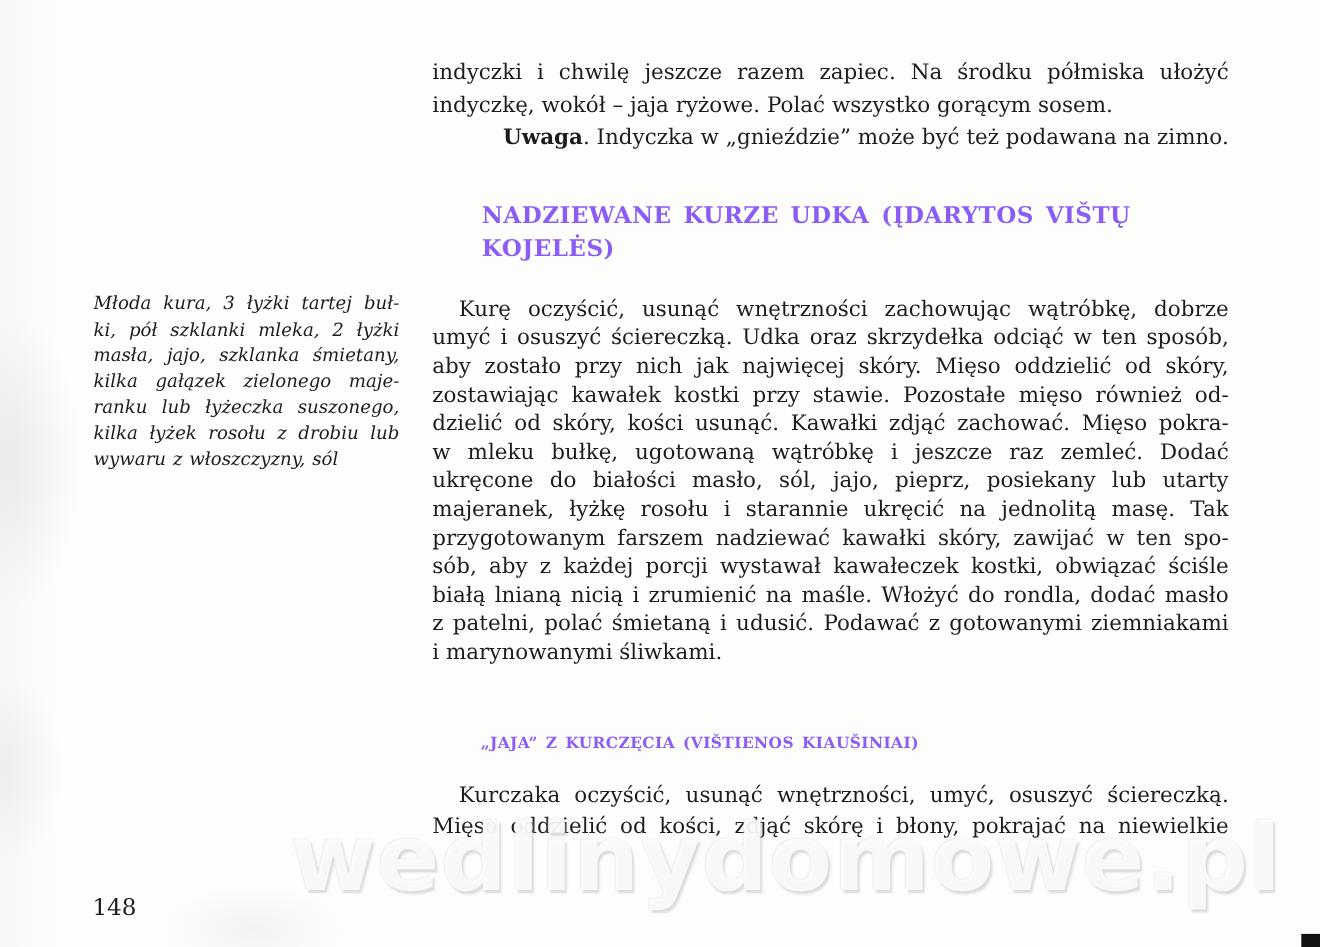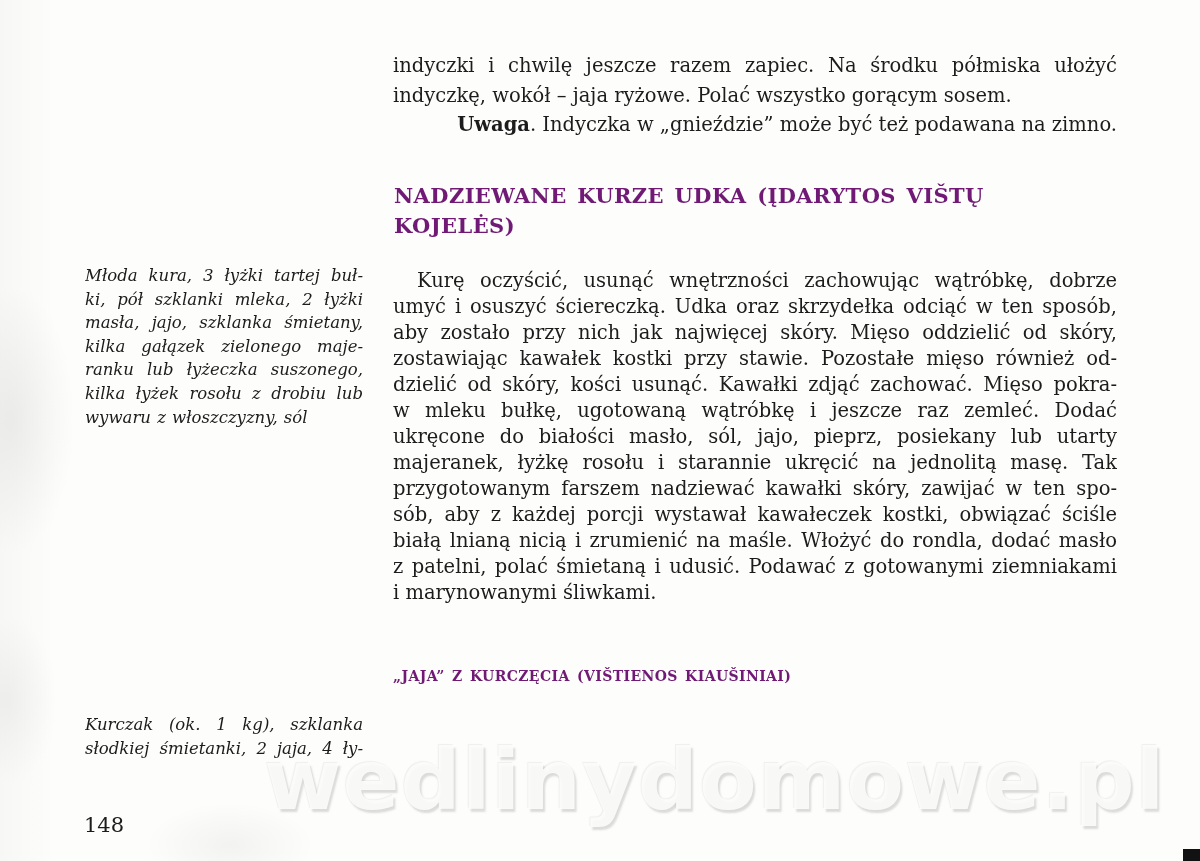--- a/index.html
+++ b/index.html
@@ -24,21 +24,21 @@
   .abs{position:absolute;}
   .line{overflow:hidden;}
   .line.just{text-align:justify;text-align-last:justify;}
   .line.ind{text-indent:24px;}
 
   .intro{left:393px;top:51px;width:724px;font-size:19.5px;}
   .intro .line{height:29.5px;line-height:29.5px;}
   .note-line{left:393px;top:110px;width:724px;font-size:19.5px;height:30px;line-height:30px;text-indent:25px;text-align:right;}
   .note-label{font-weight:bold;}
 
-  .rtitle{color:#701a75;font-weight:bold;letter-spacing:0.4px;}
+  .rtitle{color:#8b5cf6;font-weight:bold;letter-spacing:0.4px;margin-left:44px;}
   .h1{left:394px;top:181px;width:724px;font-size:21px;}
   .h1 .tl1{height:30px;line-height:30px;text-align:left;word-spacing:3px;}
   .h1 .tl2{height:30px;line-height:30px;text-align:left;}
   .h2{left:393px;top:661px;width:724px;font-size:14px;height:30px;line-height:30px;word-spacing:2px;}
 
   .ing{left:85px;width:278px;font-style:italic;font-size:16.5px;word-spacing:1px;}
   .ing .line{height:23.6px;line-height:23.6px;}
   .ing1{top:264px;}
   .ing2{top:713px;}
 
@@ -102,25 +102,25 @@
       <div class="line just">majeranek, łyżkę rosołu i starannie ukręcić na jednolitą masę. Tak</div>
       <div class="line just">przygotowanym farszem nadziewać kawałki skóry, zawijać w ten spo-</div>
       <div class="line just">sób, aby z każdej porcji wystawał kawałeczek kostki, obwiązać ściśle</div>
       <div class="line just">białą lnianą nicią i zrumienić na maśle. Włożyć do rondla, dodać masło</div>
       <div class="line just">z patelni, polać śmietaną i udusić. Podawać z gotowanymi ziemniakami</div>
       <div class="line">i marynowanymi śliwkami.</div>
     </div>
 
   <div class="abs h2 rtitle">„JAJA” Z KURCZĘCIA (VIŠTIENOS KIAUŠINIAI)</div>
 
-  <div class="abs ing ing2">
-      <div class="line just">Kurczak (ok. 1 kg), szklanka</div>
-      <div class="line just">słodkiej śmietanki, 2 jaja, 4 ły-</div>
+
+  <div class="abs bodytxt body2">
+      <div class="line just ind">Kurczaka oczyścić, usunąć wnętrzności, umyć, osuszyć ściereczką.</div>
+      <div class="line just">Mięso oddzielić od kości, zdjąć skórę i błony, pokrajać na niewielkie</div>
     </div>
-
 
   <div class="abs pagenum">148</div>
 
   <div class="abs watermark">wedlinydomowe.pl</div>
 
   <div class="abs corner-mark"></div>
 
 </div>
 
 </body></html>

